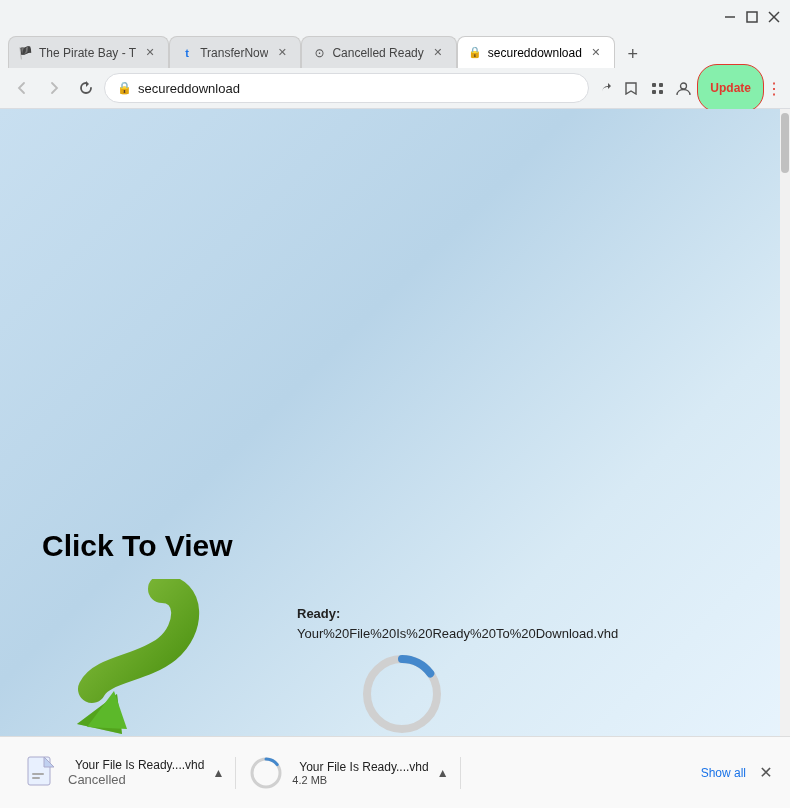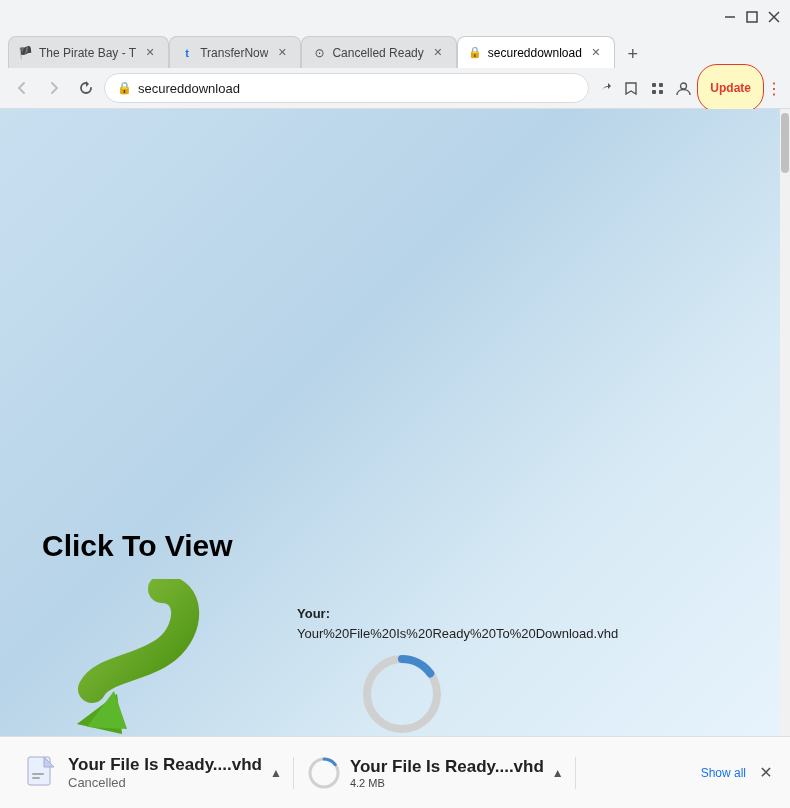--- a/index.html
+++ b/index.html
@@ -137,21 +137,21 @@
     }
     .addr-icon-btn {
       width: 24px; height: 24px;
       display: flex; align-items: center; justify-content: center;
       border-radius: 50%;
       cursor: pointer;
       color: #555;
       font-size: 13px;
     }
     .update-btn {
-      background: #fef9c3;
+      background: #86efac;
       border: 1px solid #e0392d;
       color: #e0392d;
       border-radius: 20px;
       padding: 16px 12px;
       font-size: 12px;
       font-weight: bold;
       cursor: pointer;
       display: flex;
       align-items: center;
       gap: 4px;
@@ -286,23 +286,24 @@
       background: #ddd;
     }
     .dl-icon {
       width: 36px; height: 36px;
       display: flex; align-items: center; justify-content: center;
     }
     .dl-text {
       flex: 1;
     }
     .dl-filename {
-      font-size: 17px;
+      font-size: 12px;
       color: #222;
-      font-weight: 700;
+      font-weight: 400;
+      margin-left: 7px;
     }
     .dl-status {
       font-size: 13px;
       color: #666;
     }
     .dl-chevron {
       font-size: 12px;
       color: #555;
       cursor: pointer;
     }
@@ -460,21 +461,21 @@
           <path d="M 90 10 C 120 10, 120 50, 95 70 C 70 90, 30 90, 20 110" stroke="url(#arrowGrad)" stroke-width="28" fill="none" stroke-linecap="round"></path>
 
           <polygon points="5,145 45,115 50,155" fill="#5cb82a"></polygon>
           <polygon points="5,145 45,115 50,155" fill="#4a9010" opacity="0.5"></polygon>
 
           <path d="M 15 148 L 42 112 L 55 150 Z" fill="#5cb82a"></path>
         </svg>
       </div>
 
       <div class="file-info">
-        <div class="file-label">Your:</div>
+        <div class="file-label">Ready:</div>
         <div>Your%20File%20Is%20Ready%20To%20Download.vhd</div>
       </div>
 
       <div class="progress-circle">
         <svg width="80" height="80" viewBox="0 0 80 80">
           <circle cx="40" cy="40" r="35" fill="none" stroke="#d0d0d0" stroke-width="8"></circle>
           <circle cx="40" cy="40" r="35" fill="none" stroke="#4488cc" stroke-width="8" stroke-dasharray="219.9" stroke-dashoffset="187" stroke-linecap="round" transform="rotate(-90 40 40)"></circle>
         </svg>
       </div>
 

